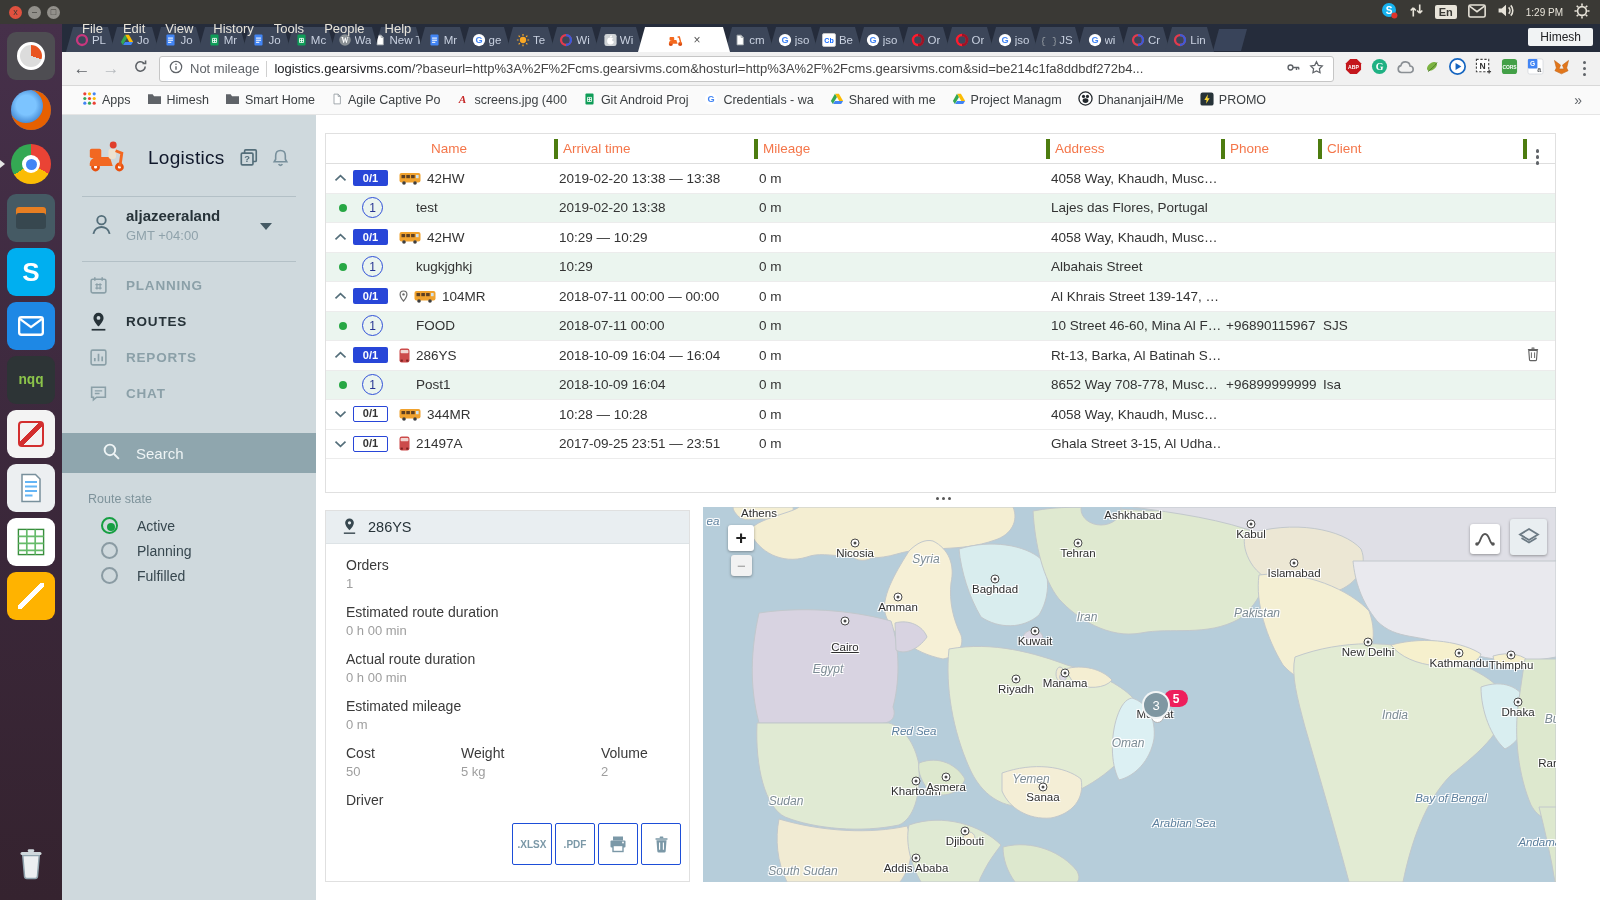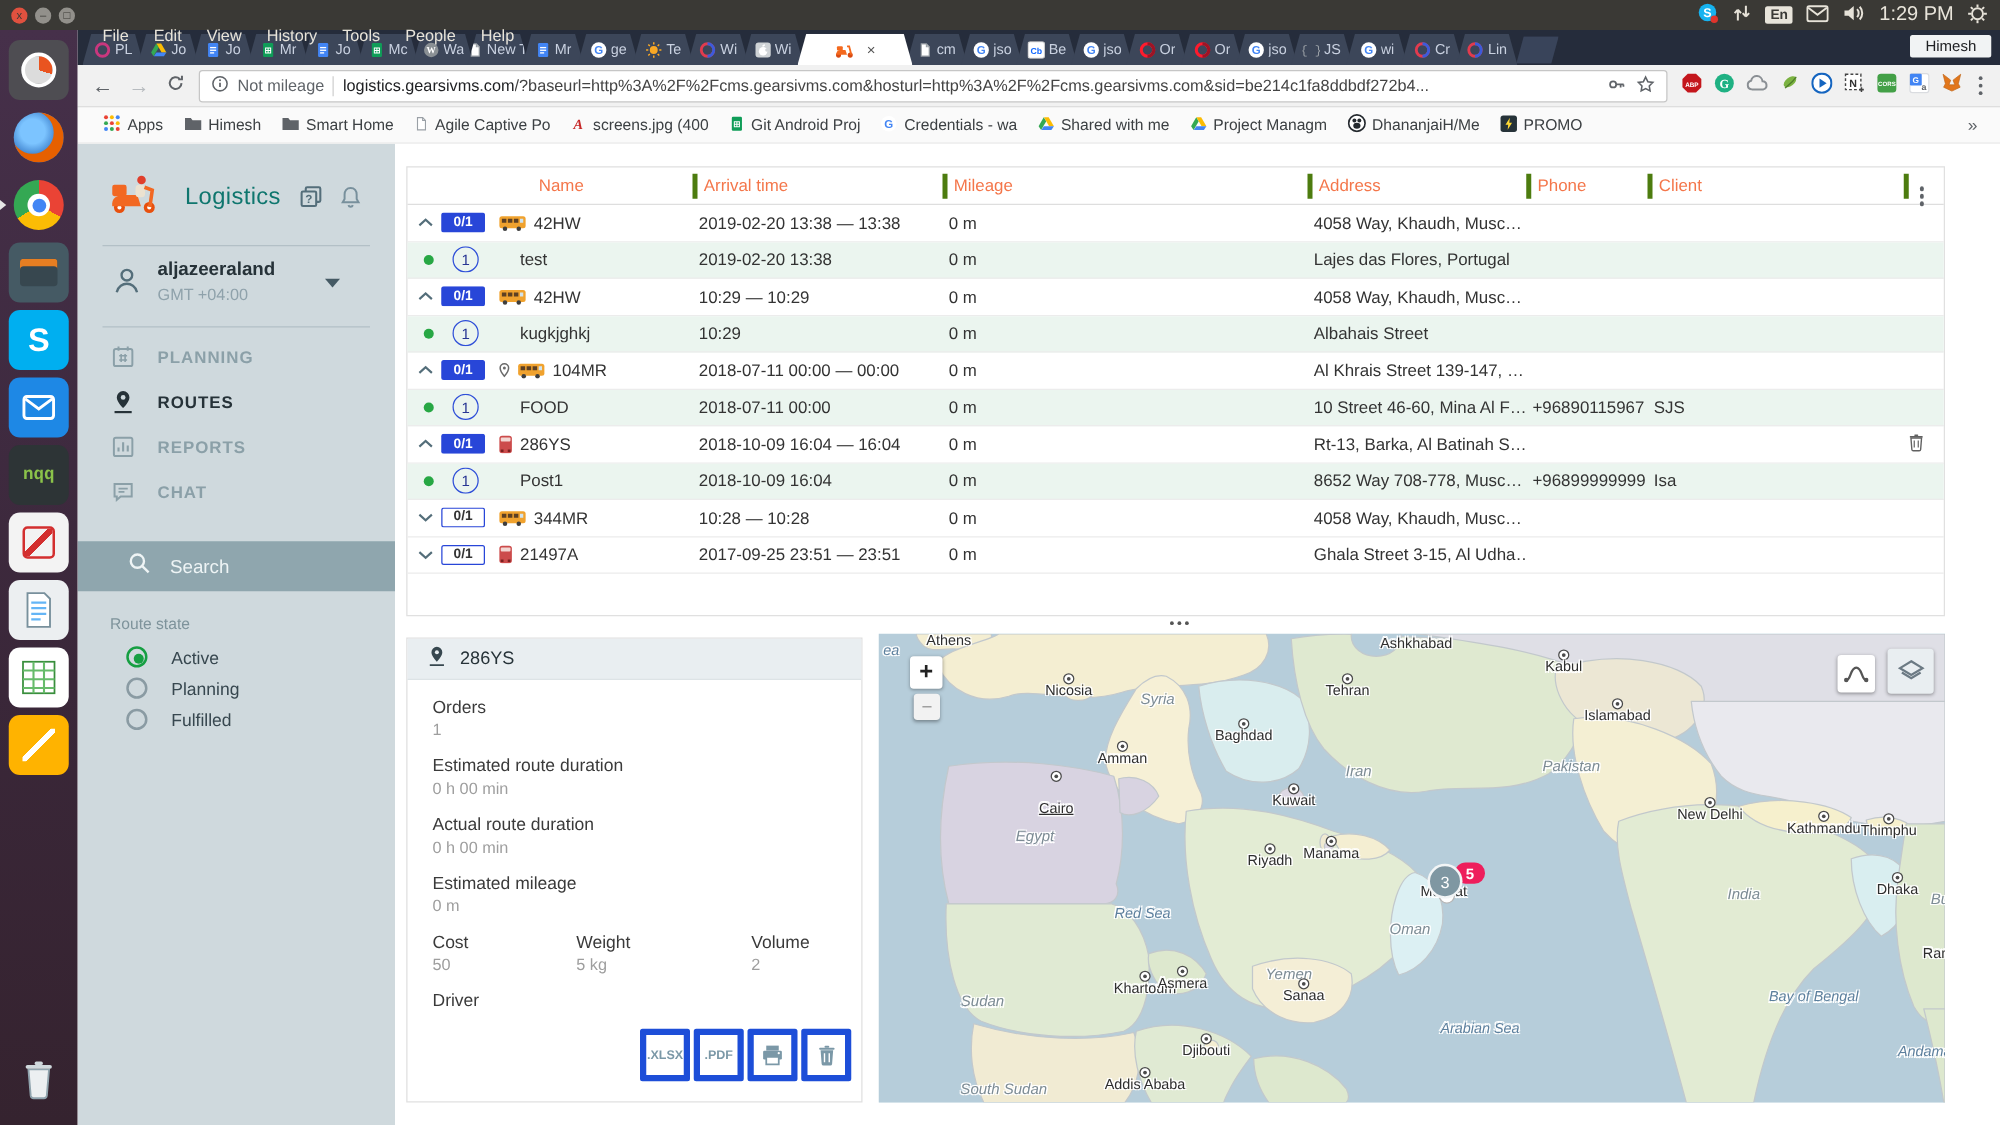--- a/index.html
+++ b/index.html
@@ -11,21 +11,21 @@
   .topbar { position:absolute; top:0; left:0; width:1600px; height:24px; background:#3a3935;
             display:flex; align-items:center; color:#e8e4da; font-size:13px; z-index:50; }
   .winctl { display:flex; gap:6px; padding:0 12px 0 9px; align-items:center; }
   .wc { width:13px; height:13px; border-radius:50%; display:inline-flex; align-items:center; justify-content:center;
         font-size:9px; color:#3a3935; line-height:1; }
   .wc.close { background:#e0513f; } .wc.min,.wc.max { background:#92908b; }
   .gmenu { display:flex; }
   .gmenu span { padding:0 10px; cursor:default;margin-top:32px; }
   .tray { margin-left:auto; display:flex; align-items:center; gap:11px; padding-right:10px; }
   .en-badge { background:#e8e4da; color:#3a3935; font-size:11px; font-weight:bold; padding:1px 4px; border-radius:2px; }
-  .clock { font-size:16px; }
+  .clock { font-size:10px; }
 
   
   .dock { position:absolute; left:0; top:24px; width:62px; height:876px;
           background:linear-gradient(180deg,#46304a 0%,#3a2739 60%,#35232f 100%);
           display:flex; flex-direction:column; align-items:center; padding:5px 0 10px; z-index:40; }
   .dtile { width:48px; height:48px; border-radius:9px; margin:3px 0; display:flex; align-items:center; justify-content:center; position:relative; flex:0 0 auto; }
   .dtile .runmark { position:absolute; left:-7px; top:20px; width:0; height:0; border-top:4px solid transparent; border-bottom:4px solid transparent; border-left:5px solid #e6e6e6; }
   .dock .spacer { flex:1; }
 
   
@@ -61,21 +61,21 @@
   .bmbar { height:29px; background:#fafafa; border-bottom:1px solid #e5e5e5; display:flex; align-items:center; gap:2px; padding:0 12px; font-size:12.5px; color:#3c4043; }
   .bmitem { display:flex; align-items:center; gap:5px; padding:0 8px; white-space:nowrap; }
   .bm-overflow { margin-left:auto; color:#5f6368; font-size:14px; padding:0 6px; }
 
   
   .webpage { position:absolute; top:91px; left:0; width:1538px; height:785px; background:#fff; overflow:hidden; }
 
   
   .sidebar { position:absolute; left:0; top:0; width:254px; height:785px; background:#cfd9dd; }
   .sb-head { position:absolute; top:20px; left:0; width:254px; height:46px; display:flex; align-items:center; padding-left:24px; }
-  .sb-title { font-size:19px; color:#0f766e; margin-left:20px; letter-spacing:.3px; }
+  .sb-title { font-size:19px; color:#0f172a; margin-left:20px; letter-spacing:.3px; }
   .sb-head .hicon { position:absolute; right:56px; top:12px; }
   .sb-head .bicon { position:absolute; right:25px; top:12px; }
   .sb-div { position:absolute; left:20px; right:20px; height:1px; background:#b3c0c6; }
   .sb-user { position:absolute; top:92px; left:0; width:254px; }
   .sb-user .uicon { position:absolute; left:27px; top:4px; }
   .sb-user .uname { position:absolute; left:64px; top:0; font-size:15px; font-weight:bold; color:#263238; }
   .sb-user .utz { position:absolute; left:64px; top:21px; font-size:13px; color:#8fa2ab; }
   .sb-user .caret { position:absolute; right:44px; top:16px; width:0; height:0; border-left:6px solid transparent; border-right:6px solid transparent; border-top:7px solid #455a64; }
   .sb-menu { position:absolute; top:152px; left:0; width:254px; }
   .sb-item { height:36px; display:flex; align-items:center; padding-left:27px; color:#8ba0a8; font-size:13.5px; letter-spacing:.8px; font-weight:bold; }
@@ -120,21 +120,21 @@
   .detail-card { position:absolute; left:9px; top:395px; width:365px; height:372px; border:1px solid #e0e0e0; background:#fff; }
   .dc-head { height:33px; background:#e9eef1; border-bottom:1px solid #dde3e6; display:flex; align-items:center; padding-left:15px; gap:10px; font-size:14.5px; color:#263238; }
   .dc-body { padding:13px 20px 0; }
   .dfield { margin-bottom:13px; }
   .dfield .lb { font-size:14px; color:#3a3a3a; }
   .dfield .vl { font-size:13px; color:#9e9e9e; margin-top:3px; }
   .dmetrics { display:flex; margin-bottom:13px; }
   .dmetrics .dfield { margin-bottom:0; }
   .dmetrics .dfield:nth-child(1){ width:115px; } .dmetrics .dfield:nth-child(2){ width:140px; }
   .dc-actions { position:absolute; right:8px; bottom:16px; display:flex; gap:3px; }
-  .abtn { width:40px; height:42px; border:5px solid #1d4ed8; border-radius:2px; background:#fff;
+  .abtn { width:40px; height:42px; border:1px solid #1d4ed8; border-radius:2px; background:#fff;
           display:flex; align-items:center; justify-content:center; font-size:10px; font-weight:bold; color:#7b98a7;text-align:right; }
 
   
   .map { position:absolute; left:387px; top:392px; width:853px; height:375px; background:#b6cdda; overflow:hidden; }
   .map svg.base { position:absolute; left:0; top:0; }
   .mlabel { position:absolute; transform:translate(-50%,-50%); white-space:nowrap; font-size:11.5px; color:#2e2e2e;
             text-shadow:1px 1px 0 #fff,-1px -1px 0 #fff,1px -1px 0 #fff,-1px 1px 0 #fff, 0 0 2px #fff; z-index:5; }
   .mlabel.country { font-style:italic; color:#7c8b94; font-size:12px; font-weight:normal; }
   .mlabel.sea { font-style:italic; color:#5c7f9d; font-size:11.5px; }
   .mk { position:absolute; width:9px; height:9px; border:1.5px solid #4a4a4a; border-radius:50%; background:#fff; transform:translate(-50%,-50%); z-index:5; }

